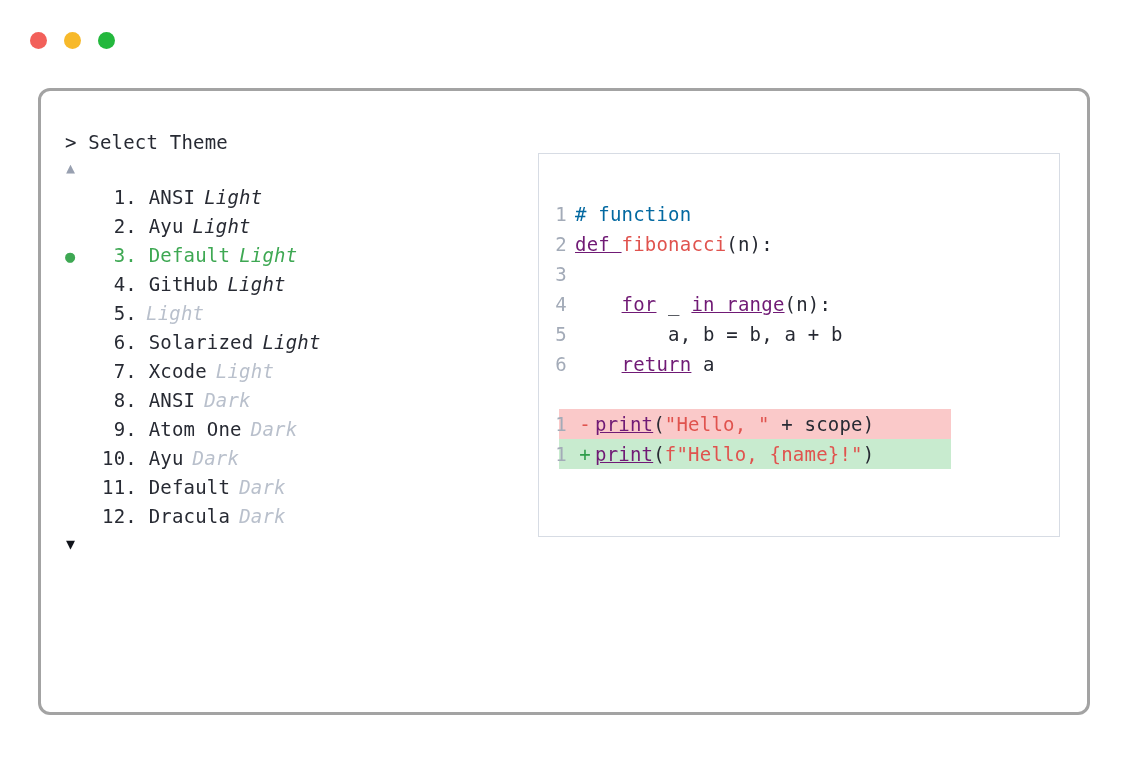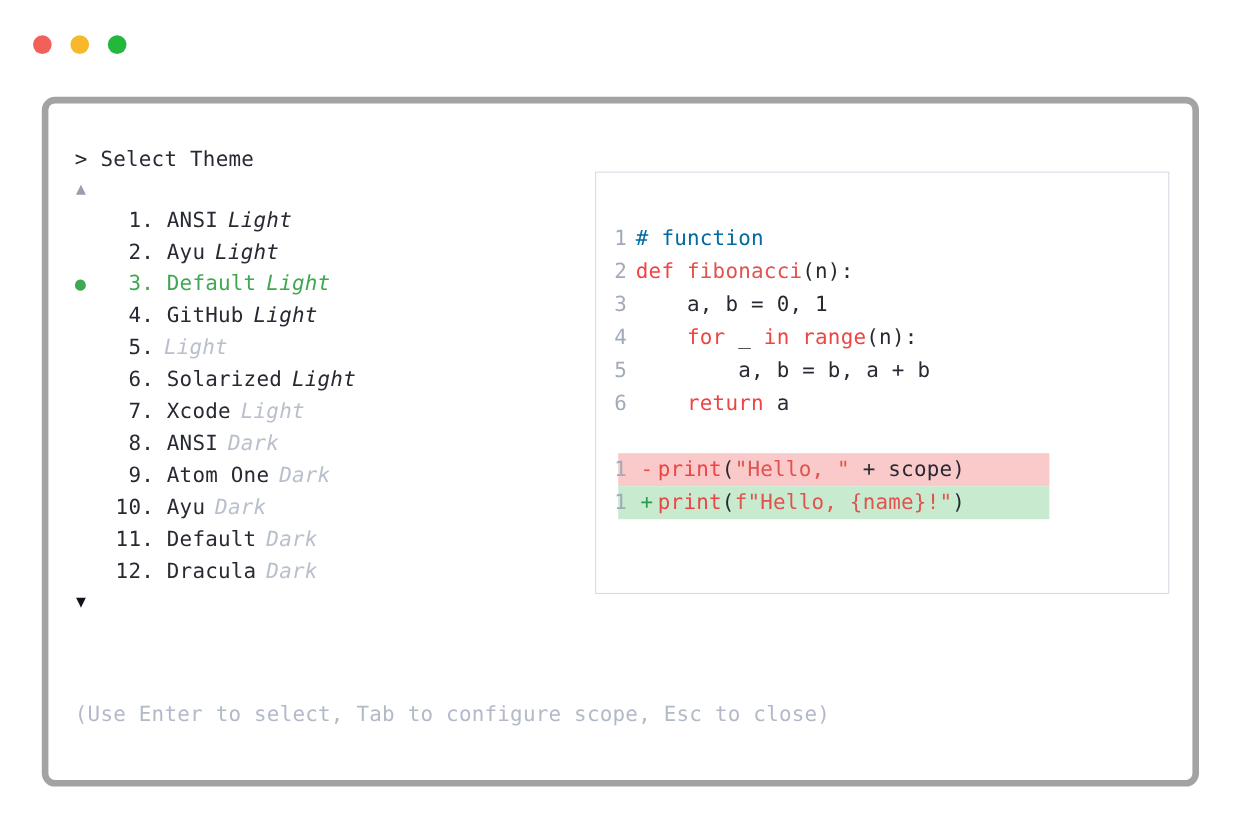--- a/index.html
+++ b/index.html
@@ -37,21 +37,21 @@
   .dot-min    { background: #f7b92a; }
   .dot-max    { background: #23b83d; }
 
   
   .card {
     position: absolute;
     left: 38px;
     top: 88px;
     width: 1052px;
     height: 627px;
-    border: 6px solid #a3a3a3;
+    border: 3px solid #a3a3a3;
     border-radius: 12px;
     background: #ffffff;
     box-sizing: border-box;
   }
 
   
   .list-col {
     position: absolute;
     left: 24px;
     top: 38px;
@@ -161,21 +161,21 @@
   .ln {
     flex: 0 0 36px;
     width: 36px;
     text-align: right;
     color: #a3abb8;
     padding-right: 8px;
     box-sizing: border-box;
   }
   .code-text { color: #272a33; }
   .tok-com  { color: #0369a1; }
-  .tok-kw   { color: #ef4444; }
+  .tok-kw   { color: #701a75; text-decoration: underline; }
   .tok-fn   { color: #e0534e; }
   .tok-str  { color: #e0534e; }
   .tok-plain{ color: #272a33; }
 
   .diff-block { margin-top: 30px; }
   .diff-line { position: relative; }
   .diff-line .hl {
     position: absolute;
     left: 20px;
     top: 0;
@@ -226,30 +226,29 @@
         <li class="theme-row"><span class="bullet-cell"></span><span class="idx-cell"> 8.</span><span class="name-cell"> ANSI</span><span class="variant-cell dim">Dark</span></li>
         <li class="theme-row"><span class="bullet-cell"></span><span class="idx-cell"> 9.</span><span class="name-cell"> Atom One</span><span class="variant-cell dim">Dark</span></li>
         <li class="theme-row"><span class="bullet-cell"></span><span class="idx-cell">10.</span><span class="name-cell"> Ayu</span><span class="variant-cell dim">Dark</span></li>
         <li class="theme-row"><span class="bullet-cell"></span><span class="idx-cell">11.</span><span class="name-cell"> Default</span><span class="variant-cell dim">Dark</span></li>
         <li class="theme-row"><span class="bullet-cell"></span><span class="idx-cell">12.</span><span class="name-cell"> Dracula</span><span class="variant-cell dim">Dark</span></li>
       </ul>
 
     <div class="arrow arrow-down">▼</div>
   </div>
 
-  <div class="help-line">(Use Enter to select, Tab to configure scope, Esc to close)</div>
 
   <div class="preview-col">
 
     <div class="preview-panel">
       <div class="code-area">
         <div id="code-block">
             <div class="code-line"><span class="ln">1</span><span class="code-text tok-com"># function</span></div>
             <div class="code-line"><span class="ln">2</span><span class="code-text tok-kw">def </span><span class="code-text tok-fn">fibonacci</span><span class="code-text tok-plain">(n):</span></div>
-            <div class="code-line"><span class="ln">3</span><span class="code-text tok-plain">    a, b = 0, 1</span></div>
+            <div class="code-line"><span class="ln">3</span></div>
             <div class="code-line"><span class="ln">4</span><span class="code-text tok-plain">    </span><span class="code-text tok-kw">for</span><span class="code-text tok-plain"> _ </span><span class="code-text tok-kw">in range</span><span class="code-text tok-plain">(n):</span></div>
             <div class="code-line"><span class="ln">5</span><span class="code-text tok-plain">        a, b = b, a + b</span></div>
             <div class="code-line"><span class="ln">6</span><span class="code-text tok-plain">    </span><span class="code-text tok-kw">return</span><span class="code-text tok-plain"> a</span></div>
           </div>
         <div class="diff-block" id="diff-block">
             <div class="code-line diff-line diff-del"><span class="hl"></span><span class="ln">1</span><span class="sign">-</span><span class="code-text tok-kw">print</span><span class="code-text tok-plain">(</span><span class="code-text tok-str">"Hello, "</span><span class="code-text tok-plain"> + scope)</span></div>
             <div class="code-line diff-line diff-add"><span class="hl"></span><span class="ln">1</span><span class="sign">+</span><span class="code-text tok-kw">print</span><span class="code-text tok-plain">(</span><span class="code-text tok-str">f"Hello, {name}!"</span><span class="code-text tok-plain">)</span></div>
           </div>
       </div>
     </div>

